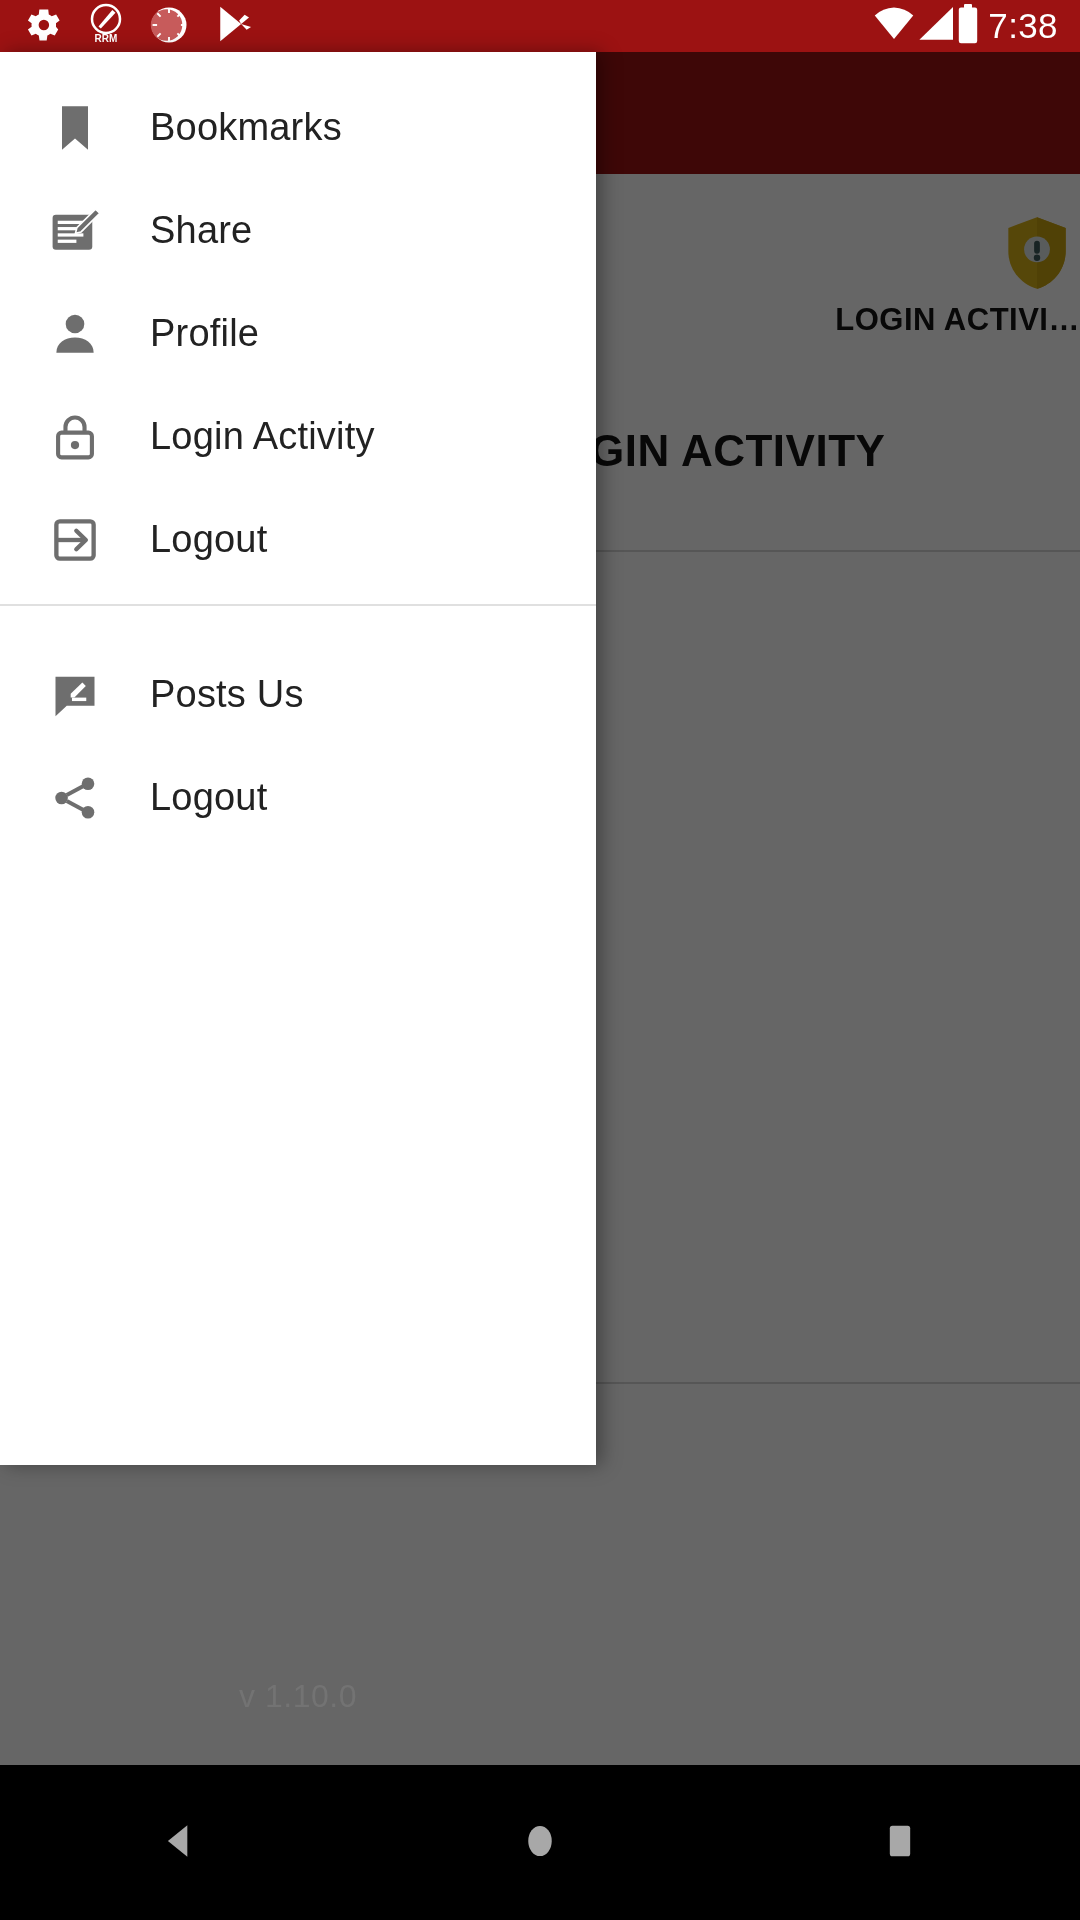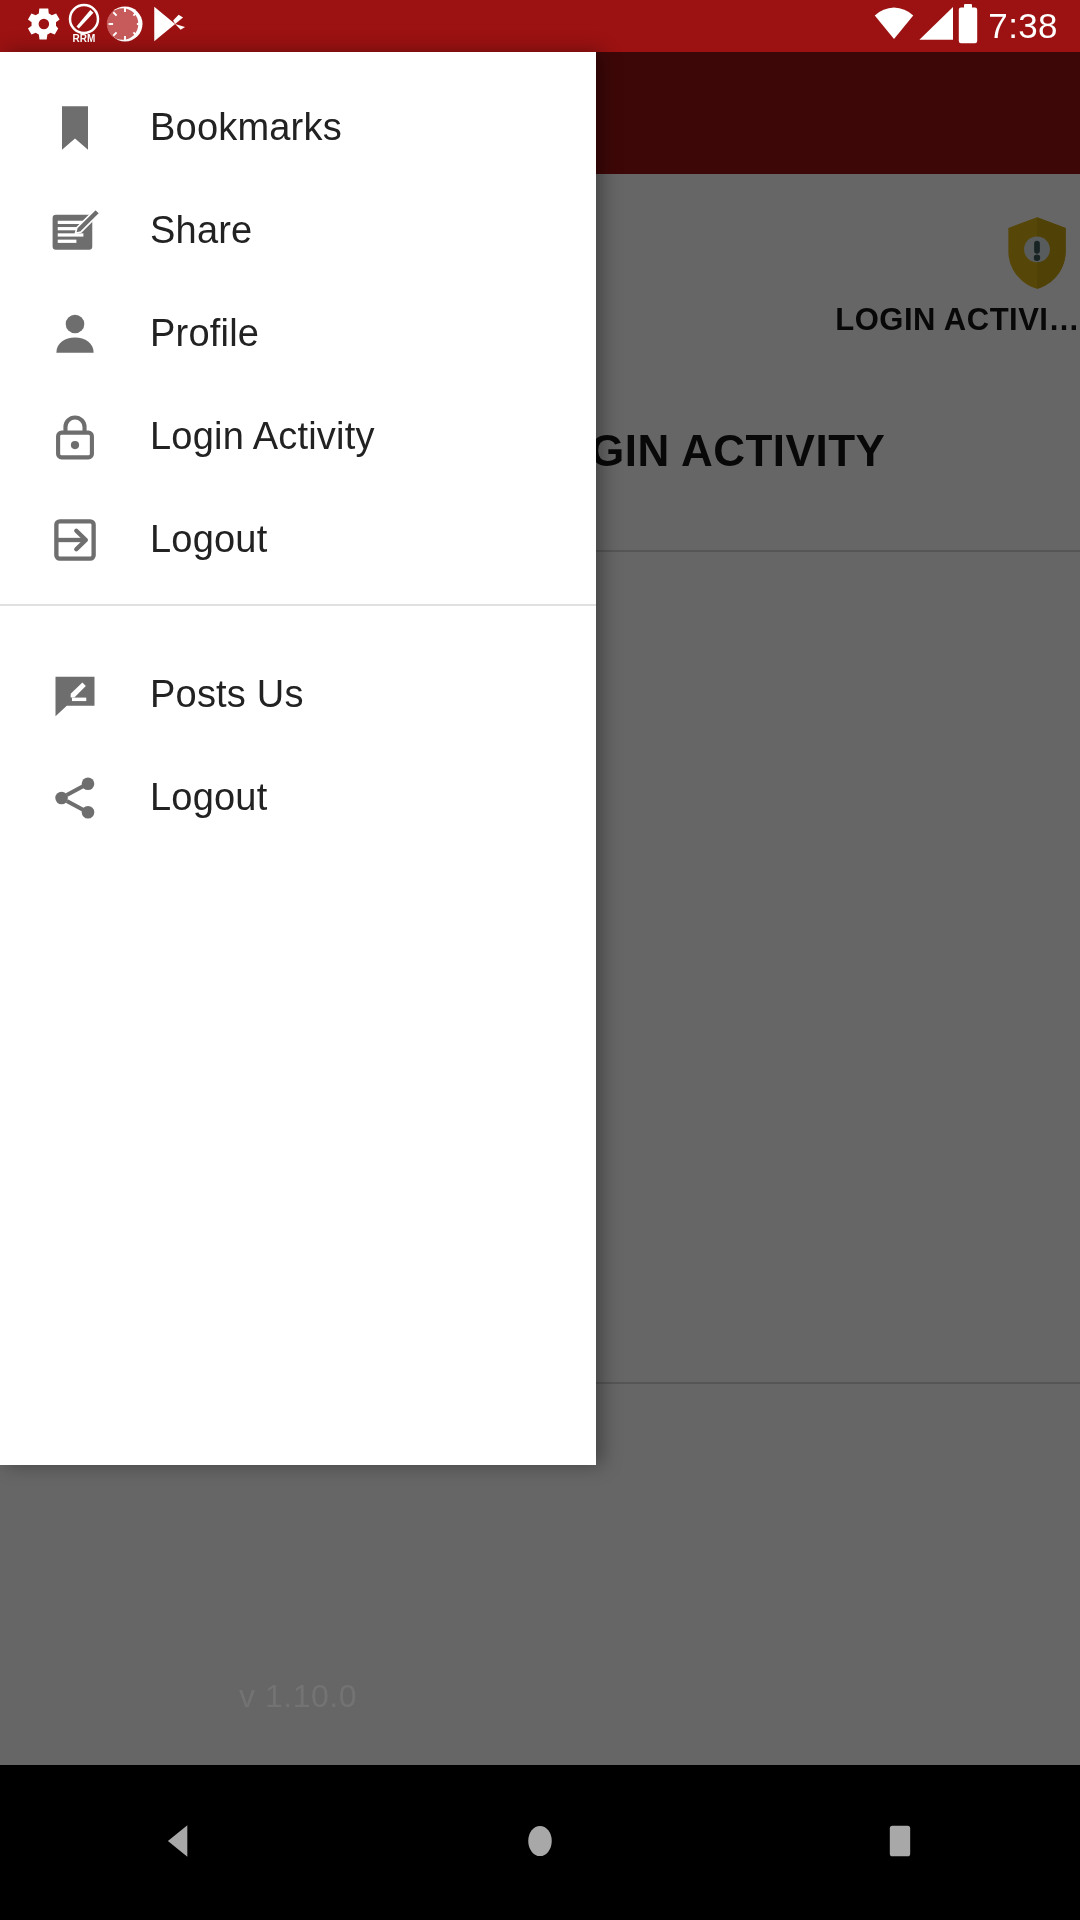--- a/index.html
+++ b/index.html
@@ -118,21 +118,22 @@
     width: 1080px; height: 52px;
     background: #9c1212;
     display: flex;
     align-items: center;
     z-index: 40;
     padding: 0 22px;
     box-sizing: border-box;
   }
   #status-left {
     display: flex;
-    align-items: center;
+    align-items: flex-end;
+    gap: 22px;
     flex: 1 1 auto;
   }
   #status-right {
     display: flex;
     align-items: center;
   }
   #status-clock {
     color: #ffffff;
     font-size: 35px;
     font-weight: 500;

